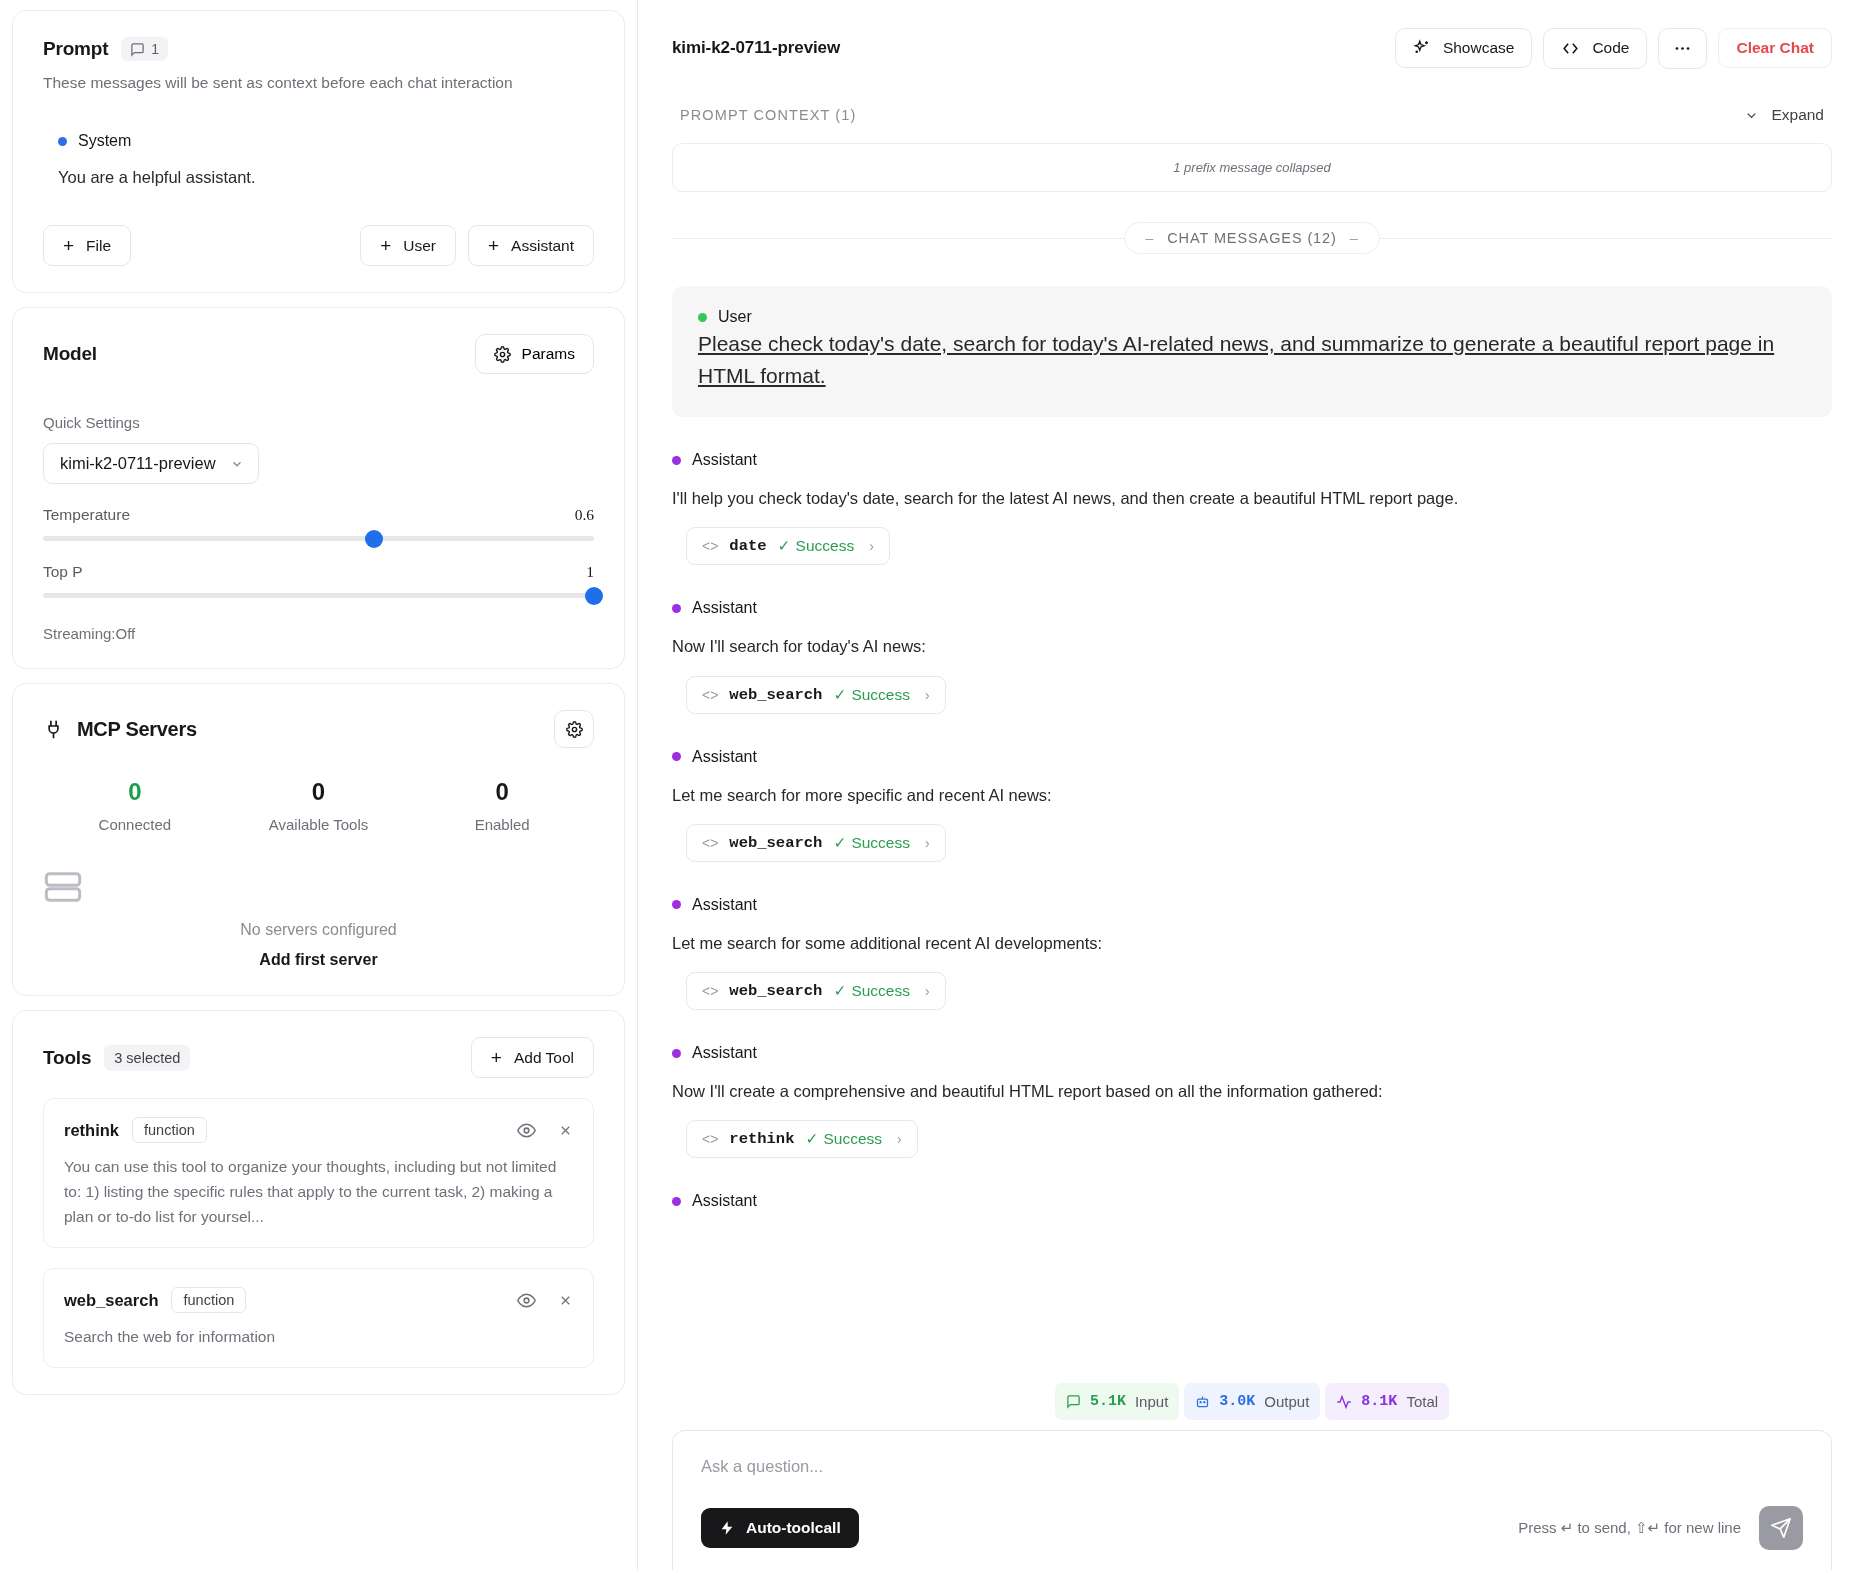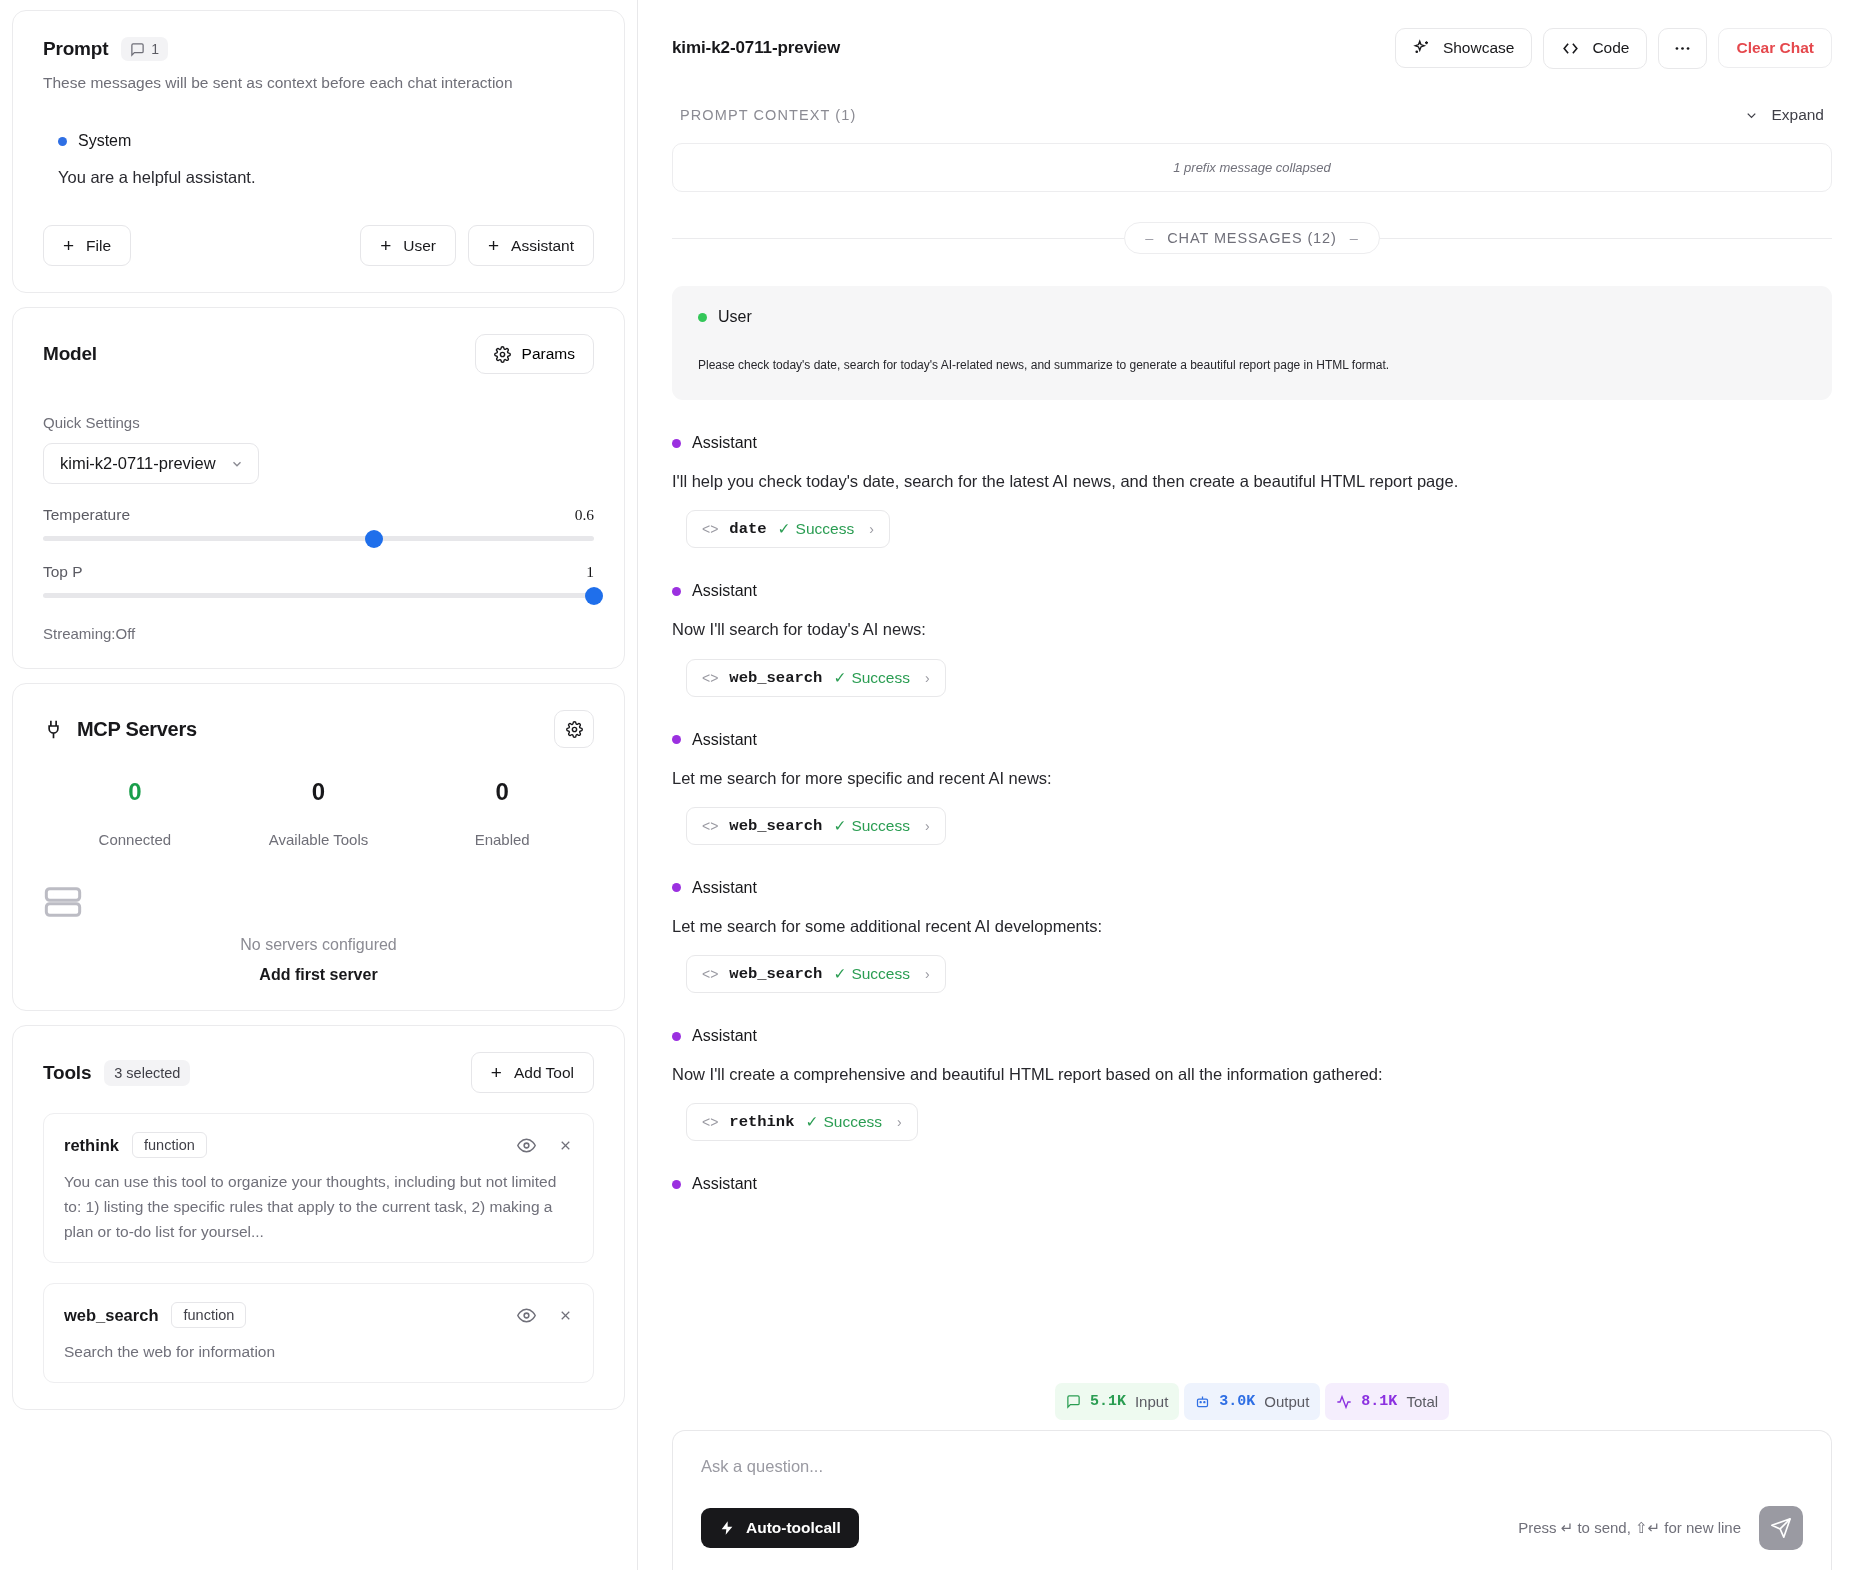--- a/index.html
+++ b/index.html
@@ -86,21 +86,21 @@
   .mcp-title-wrap { display: flex; align-items: center; gap: 13px; }
   .mcp-title { font-size: 20px; font-weight: 700; letter-spacing: -0.3px; }
   .icon-btn {
     width: 40px; height: 38px; border: 1px solid #e6e6e9; border-radius: 10px;
     background: #fff; display: flex; align-items: center; justify-content: center; cursor: pointer;
   }
   .stats { display: flex; margin-top: 30px; }
   .stat { flex: 1; text-align: center; }
   .stat-num { font-size: 24px; font-weight: 700; }
   .stat-num.green { color: #1a9e4b; }
-  .stat-lbl { font-size: 15px; color: #6f6f78; margin-top: 25px; }
+  .stat-lbl { font-size: 15px; color: #6f6f78; margin-top: 10px; }
   .empty { text-align: center; margin-top: 34px; }
   .empty-text { font-size: 16px; color: #8b8b93; margin-top: 14px; }
   .empty-link { font-size: 16px; font-weight: 700; color: #18181b; margin-top: 12px; cursor: pointer; }
 
   
   .tools-head { display: flex; align-items: center; justify-content: space-between; }
   .tools-left { display: flex; align-items: center; gap: 13px; }
   .tools-title { font-size: 19px; font-weight: 700; letter-spacing: -0.2px; }
   .pill-soft { background: #f3f3f5; border-radius: 7px; padding: 5px 10px; font-size: 14.5px; color: #3f3f47; }
   .tool-card {
@@ -146,21 +146,21 @@
     font-size: 14.5px; letter-spacing: 0.9px; color: #70707a;
     display: inline-flex; align-items: center; gap: 13px; cursor: pointer; white-space: nowrap;
   }
   .dash { color: #a1a1aa; }
 
   .user-bubble {
     margin-top: 32px; background: #f6f6f7; border-radius: 11px; padding: 22px 26px 26px 26px;
   }
   .role-row { display: flex; align-items: center; gap: 11px; }
   .role-label { font-size: 16px; font-weight: 500; }
-  .bubble-text { font-size: 12px; line-height: 1.5; color: #27272c; margin-top: 30px; }
+  .bubble-text { font-size: 21px; line-height: 1.5; color: #27272c; margin-top: 2px; text-decoration: underline; }
 
   .asst-block { margin-top: 34px; }
   .asst-text { font-size: 16.5px; line-height: 1.47; color: #27272c; margin-top: 17px; }
   .toolchip {
     display: inline-flex; align-items: center; gap: 11px;
     border: 1px solid #e8e8ea; border-radius: 9px; background: #fff;
     padding: 9px 15px; margin-top: 17px; margin-left: 14px; cursor: pointer;
   }
   .tc-code { color: #9a9aa2; font-size: 14px; }
   .tc-name { font-family: "Liberation Mono", monospace; font-size: 15.5px; font-weight: 700; color: #18181b; }

